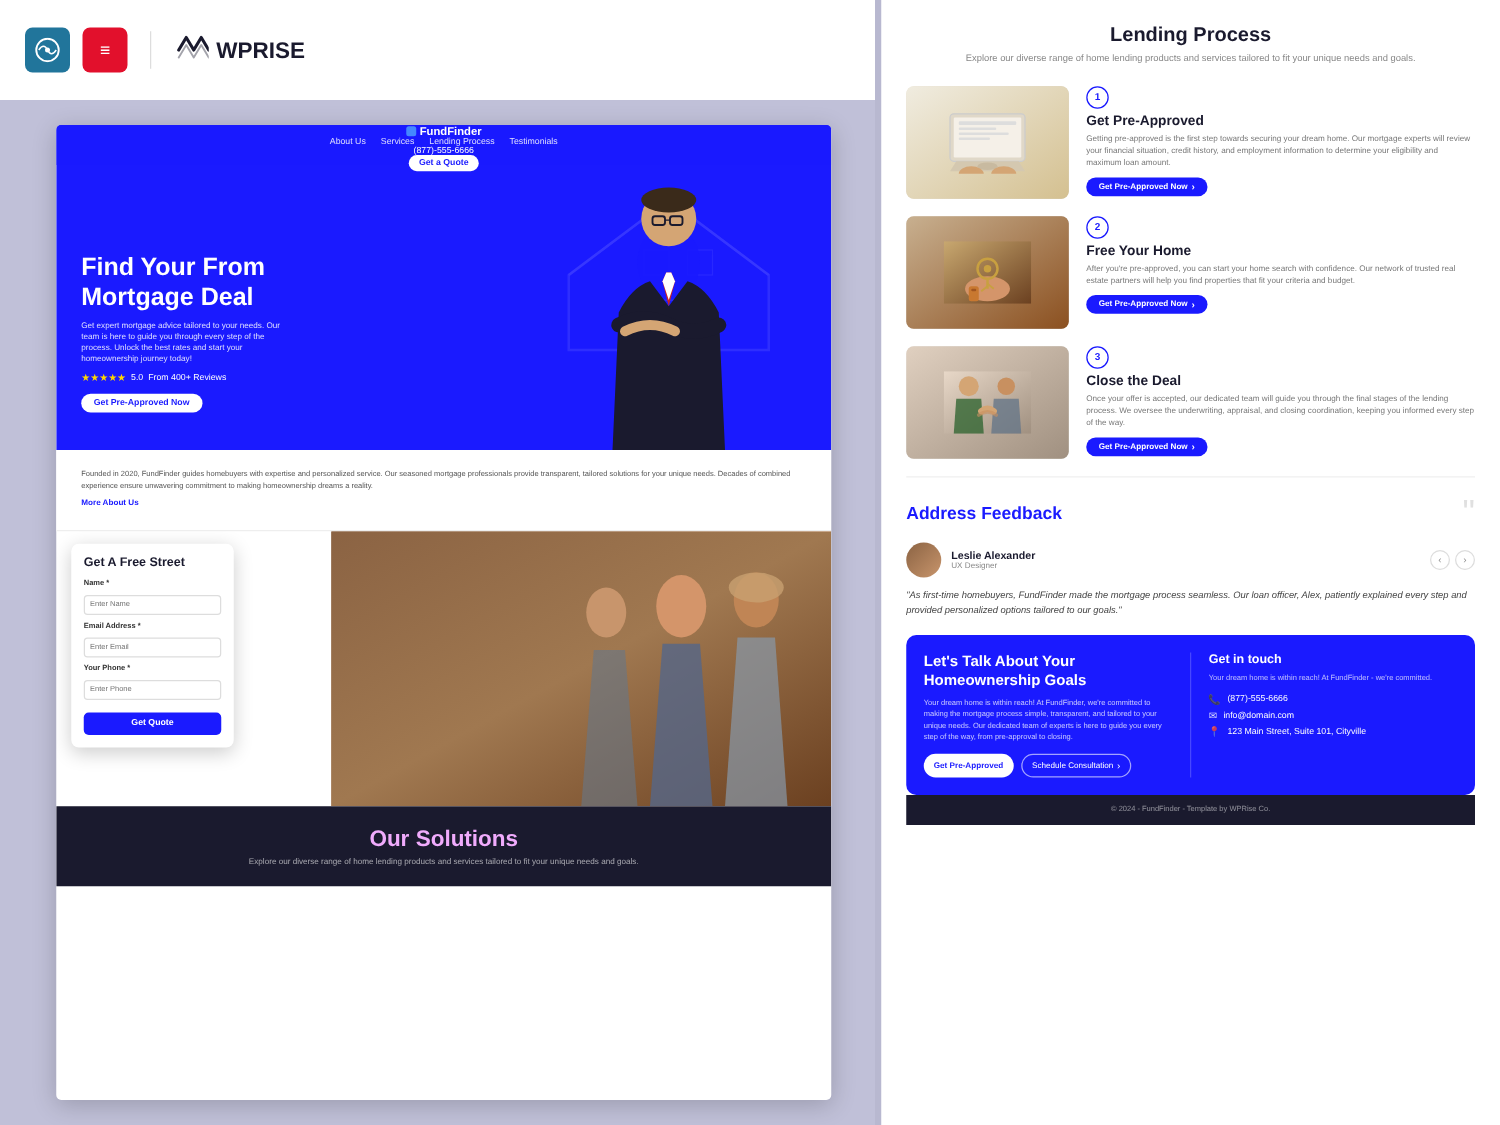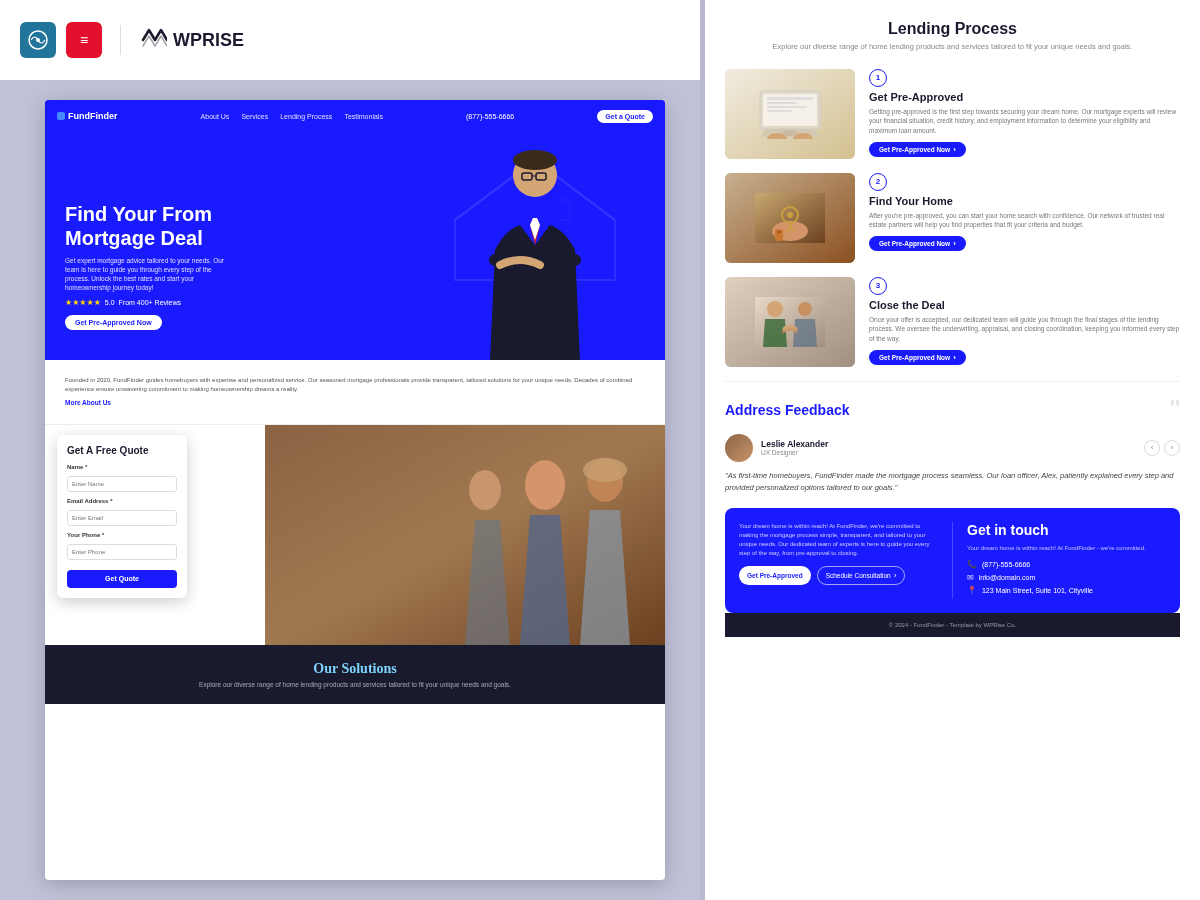--- a/index.html
+++ b/index.html
@@ -28,21 +28,21 @@
     }
 
     
     .hero {
       background: #1a1aff; width: 100%; height: 260px; position: relative; overflow: hidden;
       display: flex; align-items: flex-start; padding: 12px 20px;
     }
     .hero-nav {
       position: absolute; top: 0; left: 0; right: 0; height: 32px;
       display: flex; align-items: center; justify-content: space-between;
-      padding: 0 12px; background: rgba(26,26,255,0.9);
+      padding: 0 12px; background: rgba(26,26,255,0.9); flex-direction: column;
     }
     .hero-logo { color: white; font-size: 9px; font-weight: 700; display: flex; align-items: center; gap: 3px; }
     .hero-logo-dot { width: 8px; height: 8px; background: #4488ff; border-radius: 2px; }
     .hero-nav-links { display: flex; gap: 12px; }
     .hero-nav-link { color: rgba(255,255,255,0.85); font-size: 7px; }
     .hero-nav-cta { background: white; color: #1a1aff; border-radius: 10px; padding: 3px 8px; font-size: 7px; font-weight: 600; }
     .hero-phone { color: white; font-size: 7px; }
 
     .hero-content { position: absolute; bottom: 30px; left: 20px; z-index: 2; }
     .hero-title { color: white; font-size: 20px; font-weight: 800; line-height: 1.2; max-width: 200px; }
@@ -64,21 +64,21 @@
     .quote-section { position: relative; height: 220px; overflow: hidden; }
     .quote-form { position: absolute; top: 10px; left: 12px; width: 130px; background: white; border-radius: 6px; padding: 10px; box-shadow: 0 4px 15px rgba(0,0,0,0.2); }
     .quote-form-title { font-size: 10px; font-weight: 700; color: #1a1a2e; margin-bottom: 8px; }
     .form-field { margin-bottom: 6px; }
     .form-label { font-size: 6px; color: #333; font-weight: 600; margin-bottom: 2px; display: block; }
     .form-input { width: 100%; height: 16px; border: 1px solid #ddd; border-radius: 3px; padding: 0 4px; font-size: 6px; color: #aaa; }
     .form-submit { width: 100%; height: 18px; background: #1a1aff; color: white; border: none; border-radius: 4px; font-size: 7px; font-weight: 700; margin-top: 4px; cursor: pointer; }
 
     
     .solutions-section { background: #1a1a2e; padding: 16px 20px; text-align: center; }
-    .solutions-title { color: #7dd3fc; font-size: 14px; font-weight: 700; font-family: Liberation Serif, serif; }
+    .solutions-title { color: #f0abfc; font-size: 18px; font-weight: 700; }
     .solutions-subtitle { color: rgba(255,255,255,0.6); font-size: 6.5px; margin-top: 4px; }
 
     
     .right-panel {
       position: absolute; top: 0; left: 705px; width: 495px; height: 900px;
       background: white; overflow-y: hidden; padding: 20px;
     }
 
     
     .lending-title { text-align: center; font-size: 16px; font-weight: 700; color: #1a1a2e; margin-bottom: 4px; }
@@ -112,21 +112,21 @@
 
     
     .cta-section { margin-top: 14px; background: #1a1aff; border-radius: 8px; padding: 14px; display: flex; gap: 14px; }
     .cta-left { flex: 1; }
     .cta-title { color: white; font-size: 12px; font-weight: 800; line-height: 1.3; margin-bottom: 6px; }
     .cta-desc { color: rgba(255,255,255,0.75); font-size: 6px; line-height: 1.5; margin-bottom: 8px; }
     .cta-btns { display: flex; gap: 6px; }
     .cta-btn-primary { background: white; color: #1a1aff; border: none; border-radius: 10px; padding: 4px 8px; font-size: 6.5px; font-weight: 700; cursor: pointer; }
     .cta-btn-secondary { background: transparent; color: white; border: 1px solid rgba(255,255,255,0.6); border-radius: 10px; padding: 4px 8px; font-size: 6.5px; cursor: pointer; display: flex; align-items: center; gap: 3px; }
     .cta-right { flex: 1; border-left: 1px solid rgba(255,255,255,0.2); padding-left: 14px; }
-    .cta-contact-title { color: white; font-size: 14px; font-weight: 700; margin-bottom: 6px; }
+    .cta-contact-title { color: white; font-size: 10px; font-weight: 700; margin-bottom: 6px; }
     .cta-contact-subtitle { color: rgba(255,255,255,0.7); font-size: 6px; margin-bottom: 8px; line-height: 1.4; }
     .contact-item { display: flex; align-items: center; gap: 5px; margin-bottom: 4px; }
     .contact-icon { font-size: 8px; color: rgba(255,255,255,0.8); }
     .contact-text { color: white; font-size: 7px; }
 
     
     .footer { background: #1a1a2e; height: 24px; display: flex; align-items: center; justify-content: center; }
     .footer-text { color: rgba(255,255,255,0.5); font-size: 6px; }
 
     
@@ -258,21 +258,21 @@
           <ellipse cx="340" cy="55" rx="18" ry="22" fill="#c08555"></ellipse>
           <path d="M315 220 L325 85 L355 85 L365 220 Z" fill="#8899aa" opacity="0.7"></path>
           <ellipse cx="220" cy="65" rx="16" ry="20" fill="#c8956C"></ellipse>
           <path d="M200 220 L210 95 L235 95 L245 220 Z" fill="#667788" opacity="0.6"></path>
 
           <ellipse cx="340" cy="45" rx="22" ry="12" fill="#c8a070" opacity="0.8"></ellipse>
         </svg>
       </div>
 
       <div class="quote-form">
-        <div class="quote-form-title">Get A Free Quote</div>
+        <div class="quote-form-title">Get A Free Street</div>
         <div class="form-field">
           <label class="form-label">Name *</label>
           <input class="form-input" type="text" placeholder="Enter Name" style="">
         </div>
         <div class="form-field">
           <label class="form-label">Email Address *</label>
           <input class="form-input" type="email" placeholder="Enter Email" style="">
         </div>
         <div class="form-field">
           <label class="form-label">Your Phone *</label>
@@ -346,21 +346,21 @@
           <line x1="35" y1="34" x2="40" y2="38" stroke="#c8a040" stroke-width="1.5"></line>
           <line x1="35" y1="36" x2="30" y2="40" stroke="#c8a040" stroke-width="1.5"></line>
 
           <rect x="20" y="36" width="8" height="12" rx="2" fill="#c87830"></rect>
           <rect x="22" y="38" width="4" height="2" rx="1" fill="#a05520"></rect>
         </svg>
       </div>
     </div>
     <div class="process-content">
       <div class="process-number">2</div>
-      <div class="process-title">Find Your Home</div>
+      <div class="process-title">Free Your Home</div>
       <div class="process-desc">After you're pre-approved, you can start your home search with confidence. Our network of trusted real estate partners will help you find properties that fit your criteria and budget.</div>
       <button class="process-btn">
         <span>Get Pre-Approved Now</span>
         <span style="font-size:8px;">›</span>
       </button>
     </div>
   </div>
 
   <div class="process-item">
     <div class="process-img process-img-3">
@@ -412,20 +412,21 @@
       <div class="feedback-nav">
         <div class="feedback-nav-btn">‹</div>
         <div class="feedback-nav-btn">›</div>
       </div>
     </div>
     <div class="feedback-text">"As first-time homebuyers, FundFinder made the mortgage process seamless. Our loan officer, Alex, patiently explained every step and provided personalized options tailored to our goals."</div>
   </div>
 
   <div class="cta-section">
     <div class="cta-left">
+      <div class="cta-title">Let's Talk About Your Homeownership Goals</div>
       <div class="cta-desc">Your dream home is within reach! At FundFinder, we're committed to making the mortgage process simple, transparent, and tailored to your unique needs. Our dedicated team of experts is here to guide you every step of the way, from pre-approval to closing.</div>
       <div class="cta-btns">
         <button class="cta-btn-primary">Get Pre-Approved</button>
         <button class="cta-btn-secondary">
           <span>Schedule Consultation</span>
           <span style="font-size:8px;">›</span>
         </button>
       </div>
     </div>
     <div class="cta-right">

